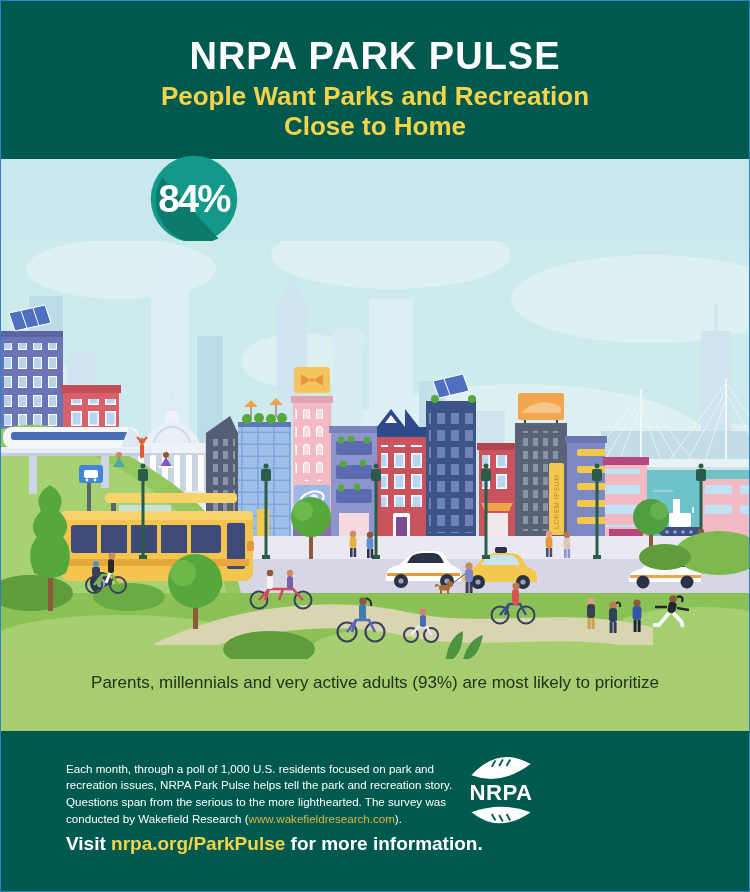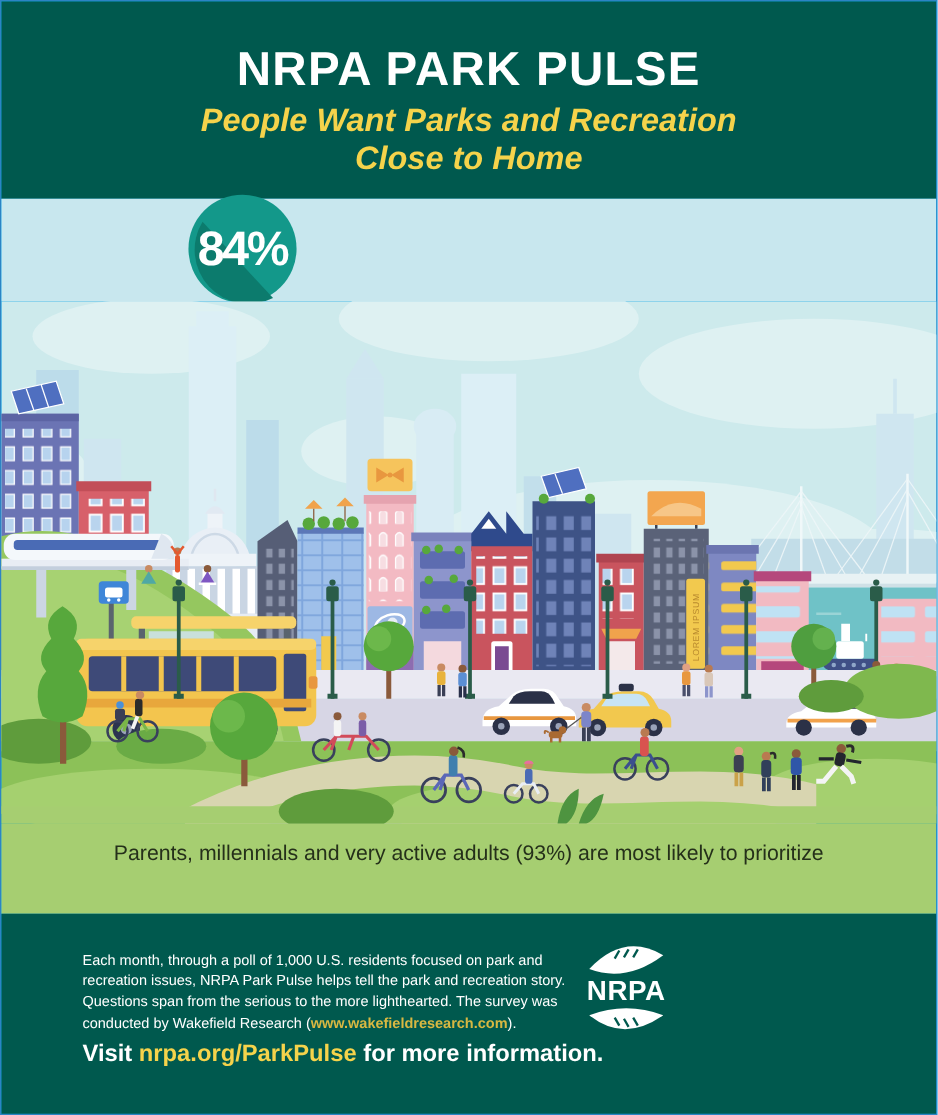--- a/index.html
+++ b/index.html
@@ -1,37 +1,37 @@
 <!DOCTYPE html>
 <html><head>
 <meta charset="utf-8">
 <style>
   html,body{margin:0;padding:0;background:#ffffff;}
   .poster{
     position:relative;width:750px;height:892px;overflow:hidden;
     font-family:"Liberation Sans", sans-serif;
-    border:1px solid #2c84c4;box-sizing:border-box;background:#0ea5e9;
+    border:1px solid #2c84c4;box-sizing:border-box;background:#1d4ed8;
   }
   
   .header{position:absolute;left:0;top:0;width:100%;height:158px;background:#00594e;text-align:center;}
   .header .title{margin:0;padding-top:34px;color:#ffffff;font-size:38px;font-weight:bold;letter-spacing:1px;}
-  .header .subtitle{margin:4px 0 0 0;color:#f5d34b;font-size:26px;font-weight:bold;line-height:1.15;font-style:italic;}
+  .header .subtitle{margin:4px 0 0 0;color:#f5d34b;font-size:26px;font-weight:bold;line-height:1.15;}
   
   .statband{position:absolute;left:0;top:158px;width:100%;height:82px;background:#c8e7ee;}
   .stat-badge{position:absolute;left:146px;top:-7px;width:94px;height:94px;}
   .stat-text{position:absolute;left:265px;top:17px;color:#2e2e2e;font-size:17.5px;line-height:1.35;}
   
   .scene{position:absolute;left:0;top:240px;width:750px;height:418px;display:block;}
   
   .caption{position:absolute;left:0;top:658px;width:100%;height:72px;background:#a6ce71;text-align:center;}
   .caption p{margin:0;padding-top:12px;color:#25301a;font-size:17px;line-height:1.4;}
   
   .footer{position:absolute;left:0;top:730px;width:100%;height:162px;background:#00594e;color:#ffffff;}
   .about{position:absolute;left:65px;top:18px;width:402px;font-size:11.6px;line-height:1.45;}
-  .about .link{color:#d8b842;font-weight:bold;}
+  .about .link{color:#d8b842;}
   .visit{position:absolute;left:65px;top:83px;font-size:19px;font-weight:bold;}
   .visit .link{color:#f5d34b;text-align:center;}
   .logo{position:absolute;left:463px;top:20px;display:flex;align-items:center;justify-content:space-between;}
   .logo-mark{width:74px;height:78px;}
   .logo-text{margin-left:16px;font-size:12.5px;letter-spacing:2px;line-height:1.55;color:#ffffff;}
 </style>
 </head>
 <body>
 
 <div class="poster">

